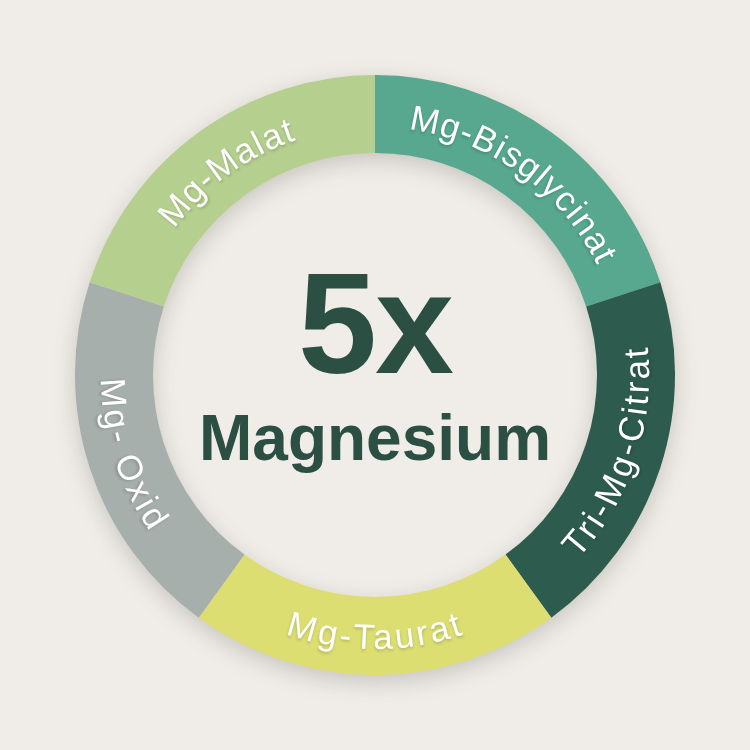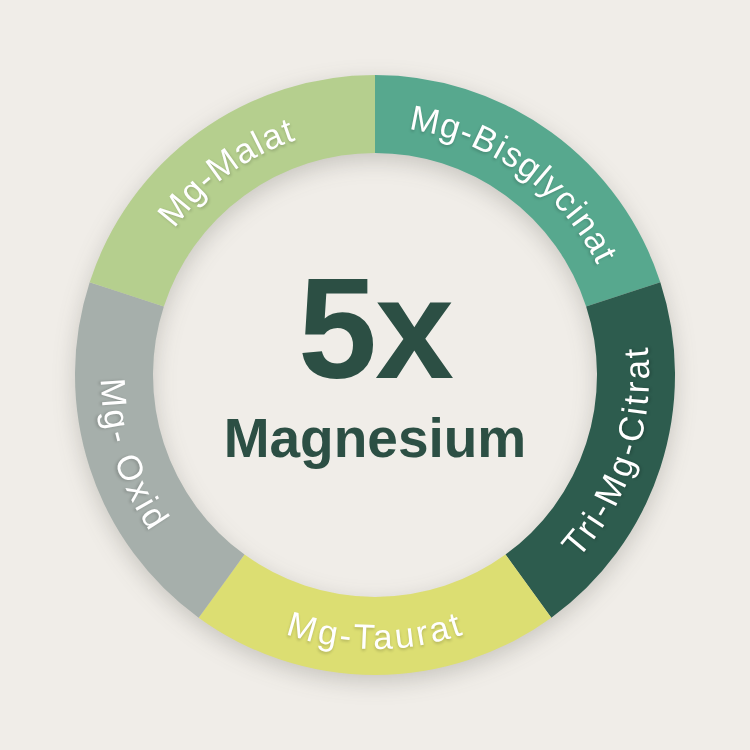--- a/index.html
+++ b/index.html
@@ -43,21 +43,21 @@
     color: #2c4f44;
     text-align: left;
   }
   .center-headline {
     font-size: 142px;
     line-height: 0.88;
     font-weight: 700;
     letter-spacing: -2px;
   }
   .center-subline {
-    font-size: 55px;
+    font-size: 64px;
     line-height: 1.1;
     font-weight: 700;
     letter-spacing: 0;
     margin-top: 16px;
   }
 </style>
 </head>
 <body>
 
 <div class="canvas">

